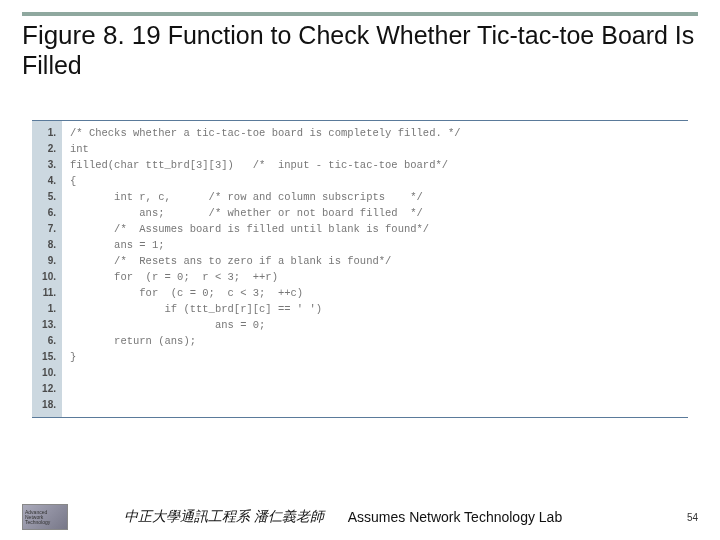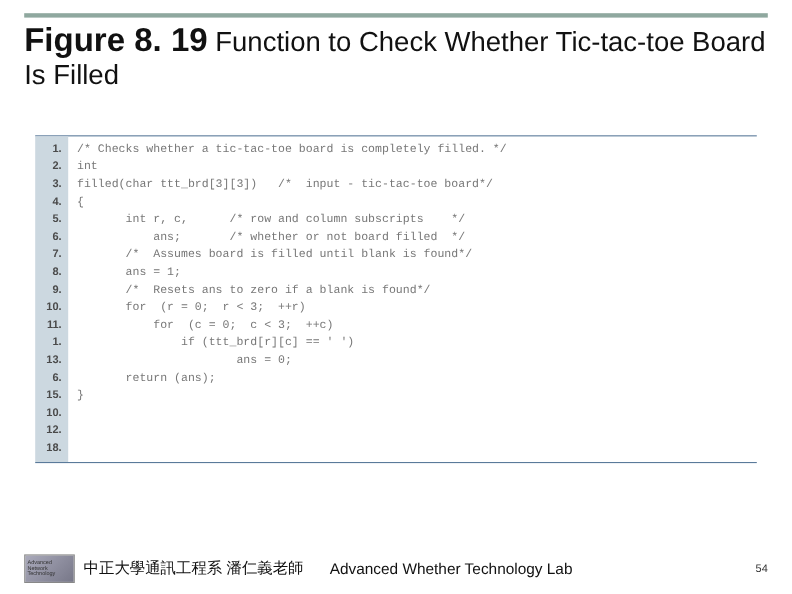--- a/index.html
+++ b/index.html
@@ -13,22 +13,22 @@
   }
   .slide {
     padding: 12px 22px;
   }
   .title-block {
     border-top: 4px solid #8fa89f;
     padding-top: 4px;
     margin-bottom: 40px;
   }
   .title-strong {
-    font-weight: bold;
-    font-size: 30px;
+    font-weight: normal;
+    font-size: 26px;
     color: #111;
   }
   .title-rest {
     font-weight: normal;
     font-size: 25px;
     color: #111;
   }
   .code-wrapper {
     display: flex;
     border-top: 1px solid #5a7a9a;
@@ -133,18 +133,18 @@
   </div>
 </div>
 
 <div class="footer">
   <div class="footer-left">
     <div class="logo">
       <span>Advanced</span>
       <span>Network</span>
       <span>Technology</span>
     </div>
-    <span style="">中正大學通訊工程系 潘仁義老師</span>
+    <span style="font-style:italic;margin-left:48px;">中正大學通訊工程系 潘仁義老師</span>
     <span>&nbsp;&nbsp;</span>
-    <span>Advanced Whether Technology Lab</span>
+    <span>Assumes Network Technology Lab</span>
   </div>
   <div class="pagenum">54</div>
 </div>
 
 </body></html>

